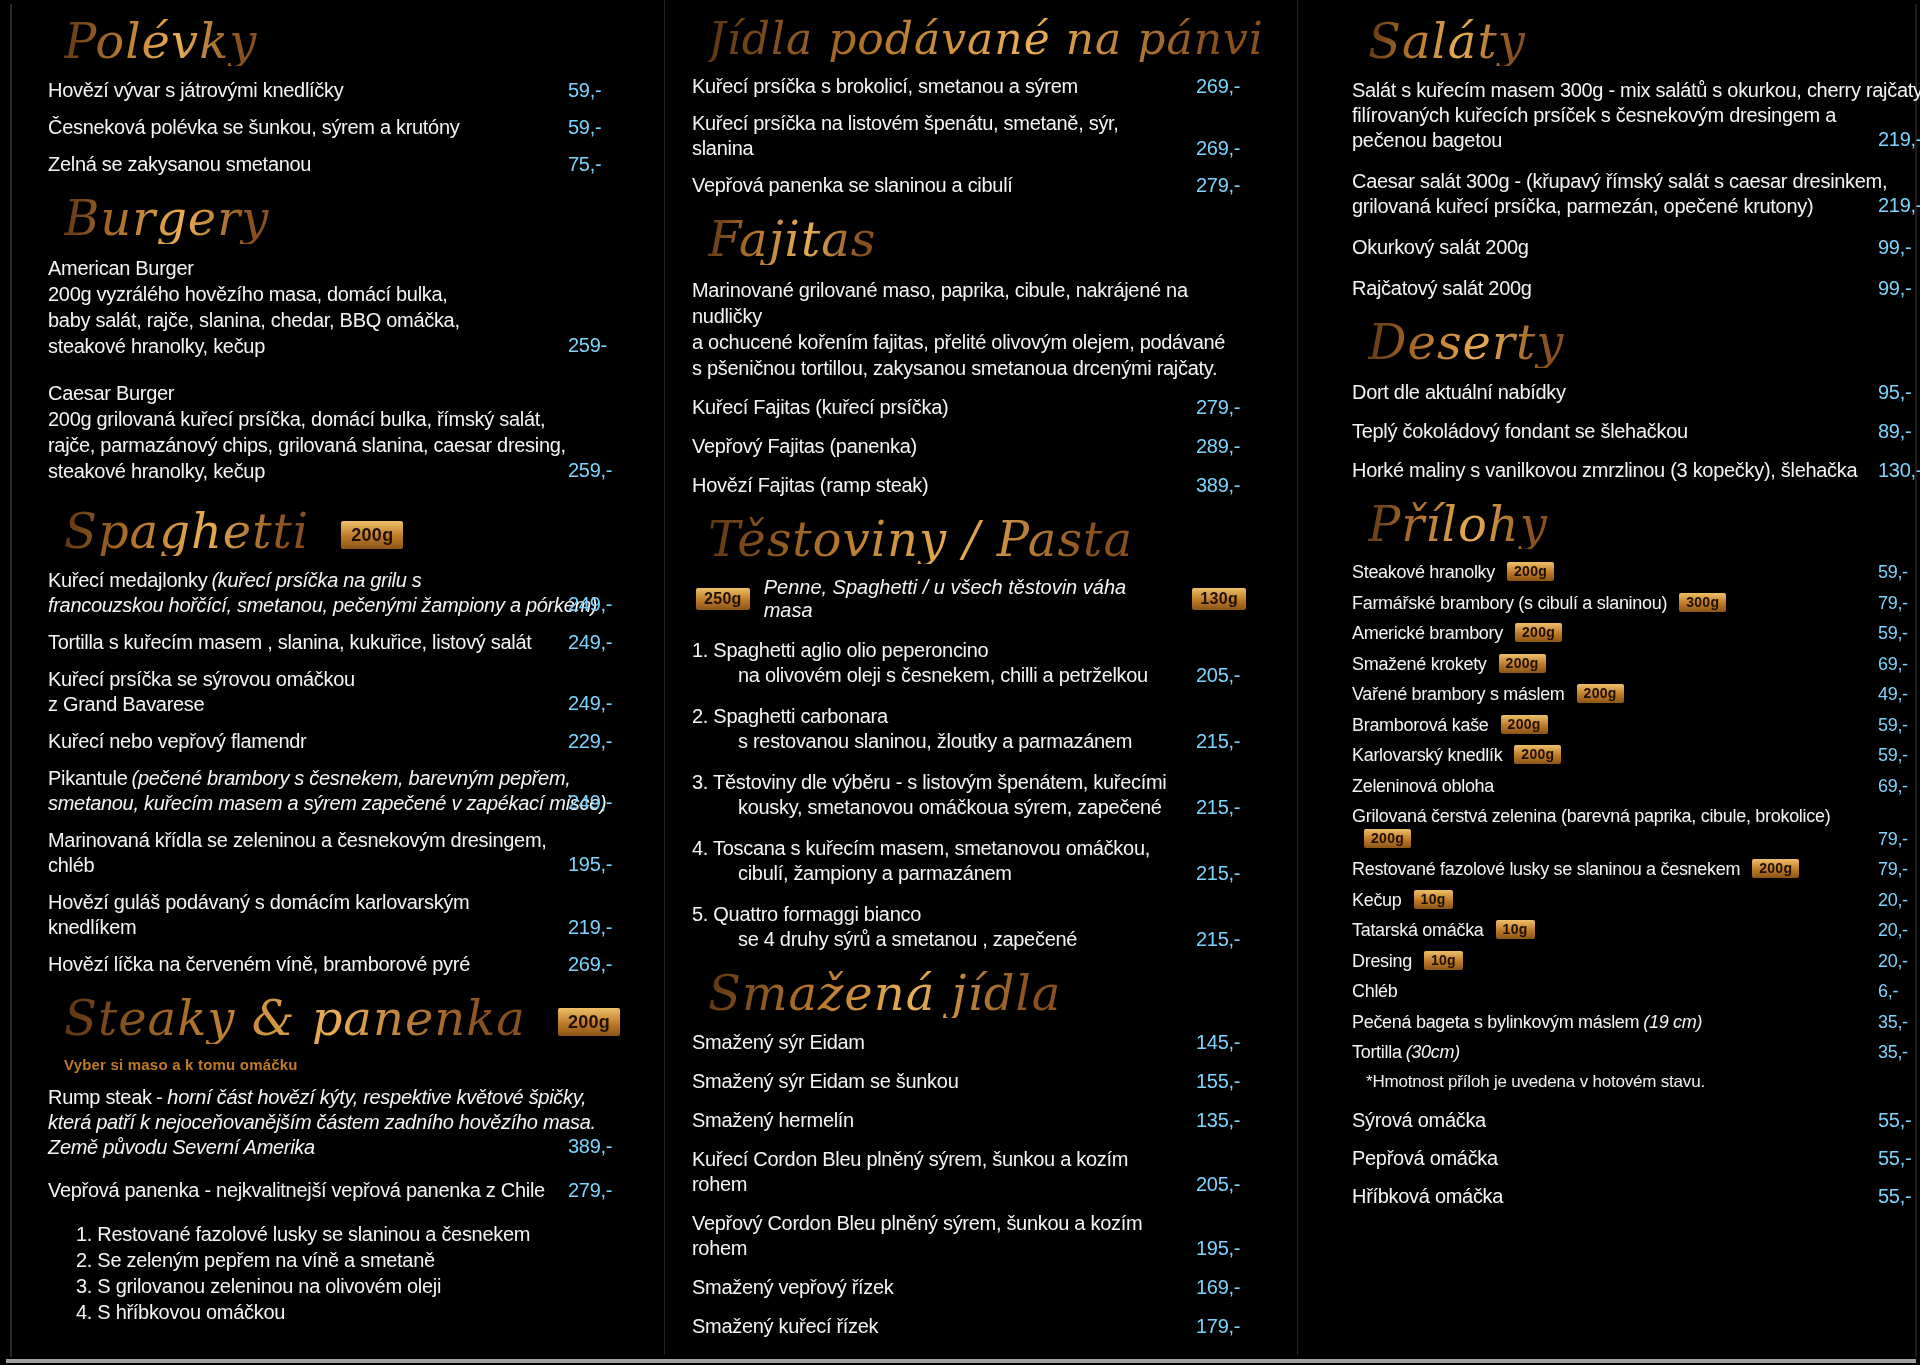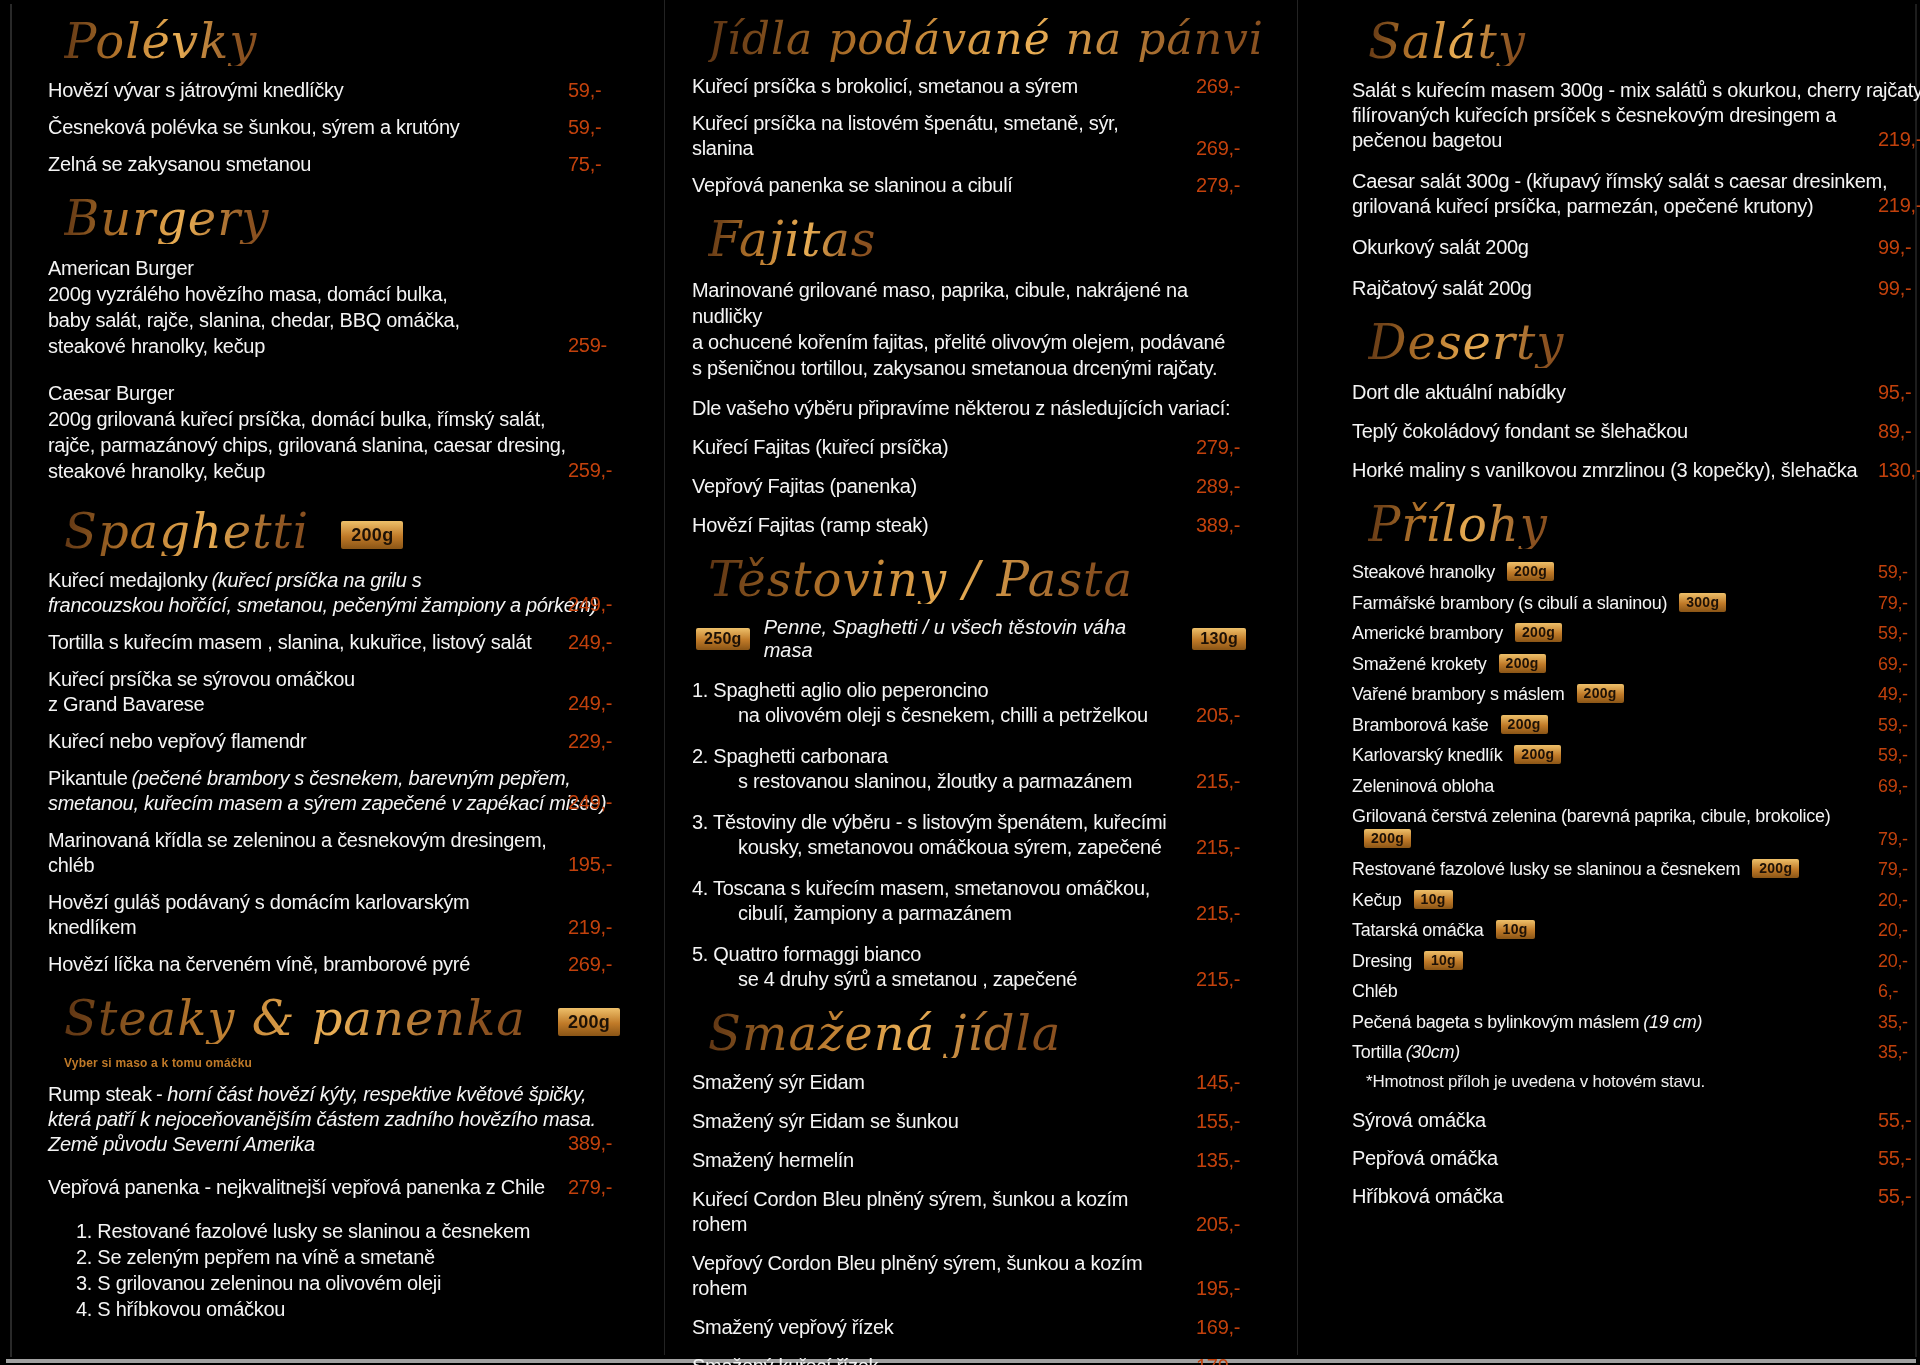--- a/index.html
+++ b/index.html
@@ -16,34 +16,34 @@
     font-size:48px;line-height:1.05;margin:0;letter-spacing:1px;white-space:nowrap;
     background:linear-gradient(97deg,#5d3413 0%,#b5762c 30%,#eaaf55 58%,#8a5120 90%);
     -webkit-background-clip:text;background-clip:text;color:transparent;}
   .section-jidla-podavane-na-panvi .script-heading{font-size:44px;}
 
   .gram-badge{display:inline-block;background:linear-gradient(180deg,#eec06a 0%,#c07a28 55%,#8a5516 100%);
     color:#1d1106;font-weight:700;font-size:16px;line-height:22px;padding:0 8px;border-radius:2px;
     margin-left:12px;letter-spacing:.3px;position:relative;top:-2px;white-space:nowrap;}
   .heading-badge{font-size:18px;line-height:26px;padding:1px 10px;top:4px;}
 
-  .subnote{color:#c07a28;font-weight:700;font-size:12px;margin:0 0 12px 16px;letter-spacing:.2px;}
+  .subnote{color:#c07a28;font-weight:700;font-size:15px;margin:0 0 12px 16px;letter-spacing:.2px;}
   .subtitle-row{display:flex;align-items:center;gap:6px;margin:2px 0 16px 4px;font-size:20px;}
   .subtitle-row .gram-badge{margin:0 8px 0 0;top:0;}
   .subtitle-text{font-style:italic;color:#f3f3f3;margin-right:8px;}
 
   .menu-item{display:flex;align-items:flex-end;gap:12px;margin-bottom:12px;
     font-size:20px;line-height:1.25;letter-spacing:-0.3px;color:#f4f4f4;}
   .item-text{flex:1;min-width:0;}
   .item-name{white-space:pre-line;}
   .item-desc{font-style:italic;white-space:pre-line;margin-left:4px;}
   .item-sub{margin-left:46px;white-space:pre-line;}
   .item-block{white-space:pre-line;line-height:1.3;}
   .item-block.indent{margin-left:28px;}
-  .item-price{flex:none;width:58px;text-align:left;white-space:nowrap;color:#c2410c;}
+  .item-price{flex:none;width:58px;text-align:left;white-space:nowrap;color:#7dd3fc;}
   .price-abs{position:relative;}
   .price-abs .item-text{flex:none;width:100%;}
   .price-abs .item-price{position:absolute;right:0;bottom:1px;}
 
   .section-salaty .menu-item{margin-bottom:16px;}
   .section-deserty .menu-item{margin-bottom:14px;}
   .section-testoviny-pasta .menu-item{margin-bottom:16px;}
   .section-smazena-jidla .menu-item{margin-bottom:14px;}
   .section-fajitas .menu-item{margin-bottom:14px;justify-content:center;}
   .section-omacky .menu-item{margin-bottom:13px;}
@@ -196,25 +196,20 @@
             <h2 class="script-heading">Fajitas</h2>
           </div>
           <div class="menu-item">
             <div class="item-text">
               <div class="item-block">Marinované grilované maso, paprika, cibule, nakrájené na nudličky
 a ochucené kořením fajitas, přelité olivovým olejem, podávané
 s pšeničnou tortillou, zakysanou smetanoua drcenými rajčaty.</div>
             </div>
           </div>
           <div class="menu-item">
-            <div class="item-text">
-              <div class="item-block">Dle vašeho výběru připravíme některou z následujících variací:</div>
-            </div>
-          </div>
-          <div class="menu-item">
             <div class="item-text"><span class="item-name">Kuřecí Fajitas (kuřecí prsíčka)</span></div>
             <div class="item-price">279,-</div>
           </div>
           <div class="menu-item">
             <div class="item-text"><span class="item-name">Vepřový Fajitas (panenka)</span></div>
             <div class="item-price">289,-</div>
           </div>
           <div class="menu-item">
             <div class="item-text"><span class="item-name">Hovězí Fajitas (ramp steak)</span></div>
             <div class="item-price">389,-</div>

